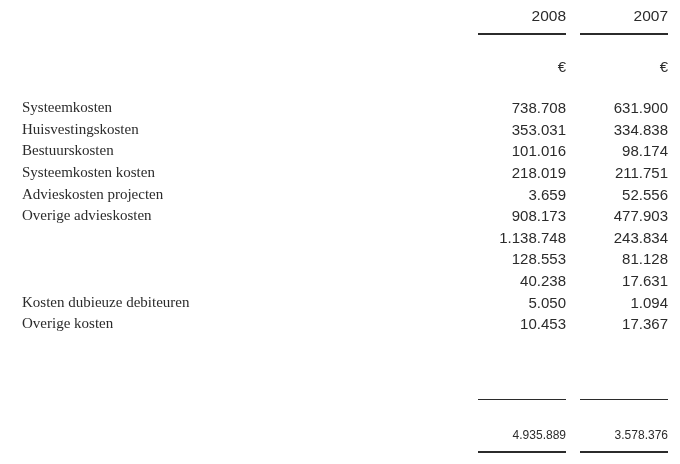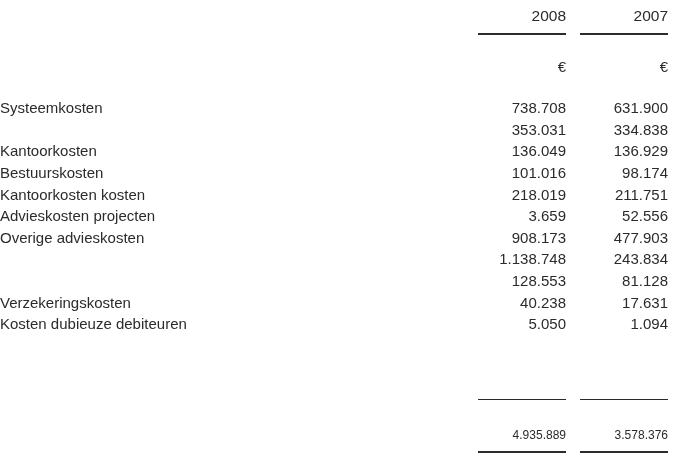--- a/index.html
+++ b/index.html
@@ -47,22 +47,23 @@
     top: 97px; left: 0; right: 0;
   }
   .row {
     position: relative;
     height: 21.65px;
     line-height: 21.65px;
     font-size: 15px;
   }
   .row .label {
     position: absolute;
-    left: 0; top: 0;
+    left: 22px; top: 0;
     white-space: nowrap;
+    font-family: Liberation Serif, serif;
   }
 
   .total-rule-top .rule { top: 398.5px; }
   .total-row {
     position: absolute;
     top: 425px; left: 0; right: 0;
     height: 21.65px; line-height: 21.65px;
     font-size: 12px;
   }
   .total-rule-bottom .rule { top: 451px; height: 1.7px; }
@@ -86,35 +87,31 @@
     <span class="c2007">€</span>
   </div>
 
   <div class="rows">
       <div class="row">
         <span class="label">Systeemkosten</span>
         <span class="c2008">738.708</span>
         <span class="c2007">631.900</span>
       </div>
       <div class="row">
+        <span class="label">Huisvestingskosten</span>
         <span class="c2008">353.031</span>
         <span class="c2007">334.838</span>
-      </div>
-      <div class="row">
-        <span class="label">Kantoorkosten</span>
-        <span class="c2008">136.049</span>
-        <span class="c2007">136.929</span>
       </div>
       <div class="row">
         <span class="label">Bestuurskosten</span>
         <span class="c2008">101.016</span>
         <span class="c2007">98.174</span>
       </div>
       <div class="row">
-        <span class="label">Kantoorkosten kosten</span>
+        <span class="label">Systeemkosten kosten</span>
         <span class="c2008">218.019</span>
         <span class="c2007">211.751</span>
       </div>
       <div class="row">
         <span class="label">Advieskosten projecten</span>
         <span class="c2008">3.659</span>
         <span class="c2007">52.556</span>
       </div>
       <div class="row">
         <span class="label">Overige advieskosten</span>
@@ -123,28 +120,32 @@
       </div>
       <div class="row">
         <span class="c2008">1.138.748</span>
         <span class="c2007">243.834</span>
       </div>
       <div class="row">
         <span class="c2008">128.553</span>
         <span class="c2007">81.128</span>
       </div>
       <div class="row">
-        <span class="label">Verzekeringskosten</span>
         <span class="c2008">40.238</span>
         <span class="c2007">17.631</span>
       </div>
       <div class="row">
         <span class="label">Kosten dubieuze debiteuren</span>
         <span class="c2008">5.050</span>
         <span class="c2007">1.094</span>
+      </div>
+      <div class="row">
+        <span class="label">Overige kosten</span>
+        <span class="c2008">10.453</span>
+        <span class="c2007">17.367</span>
       </div>
     </div>
 
   <div class="total-rule-top">
     <div class="rule rule-2008"></div>
     <div class="rule rule-2007"></div>
   </div>
   <div class="total-row">
     <span class="c2008">4.935.889</span>
     <span class="c2007">3.578.376</span>

